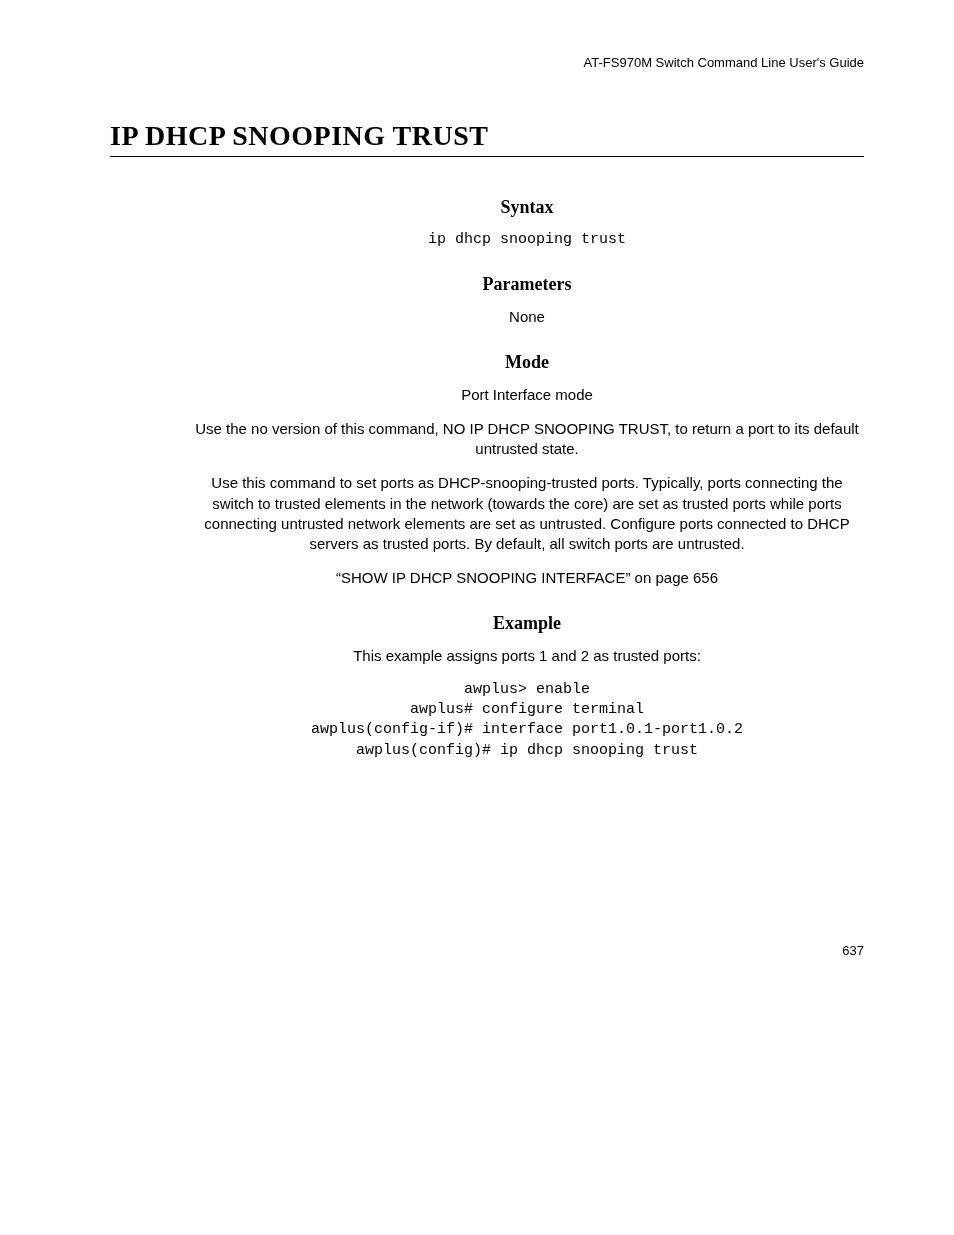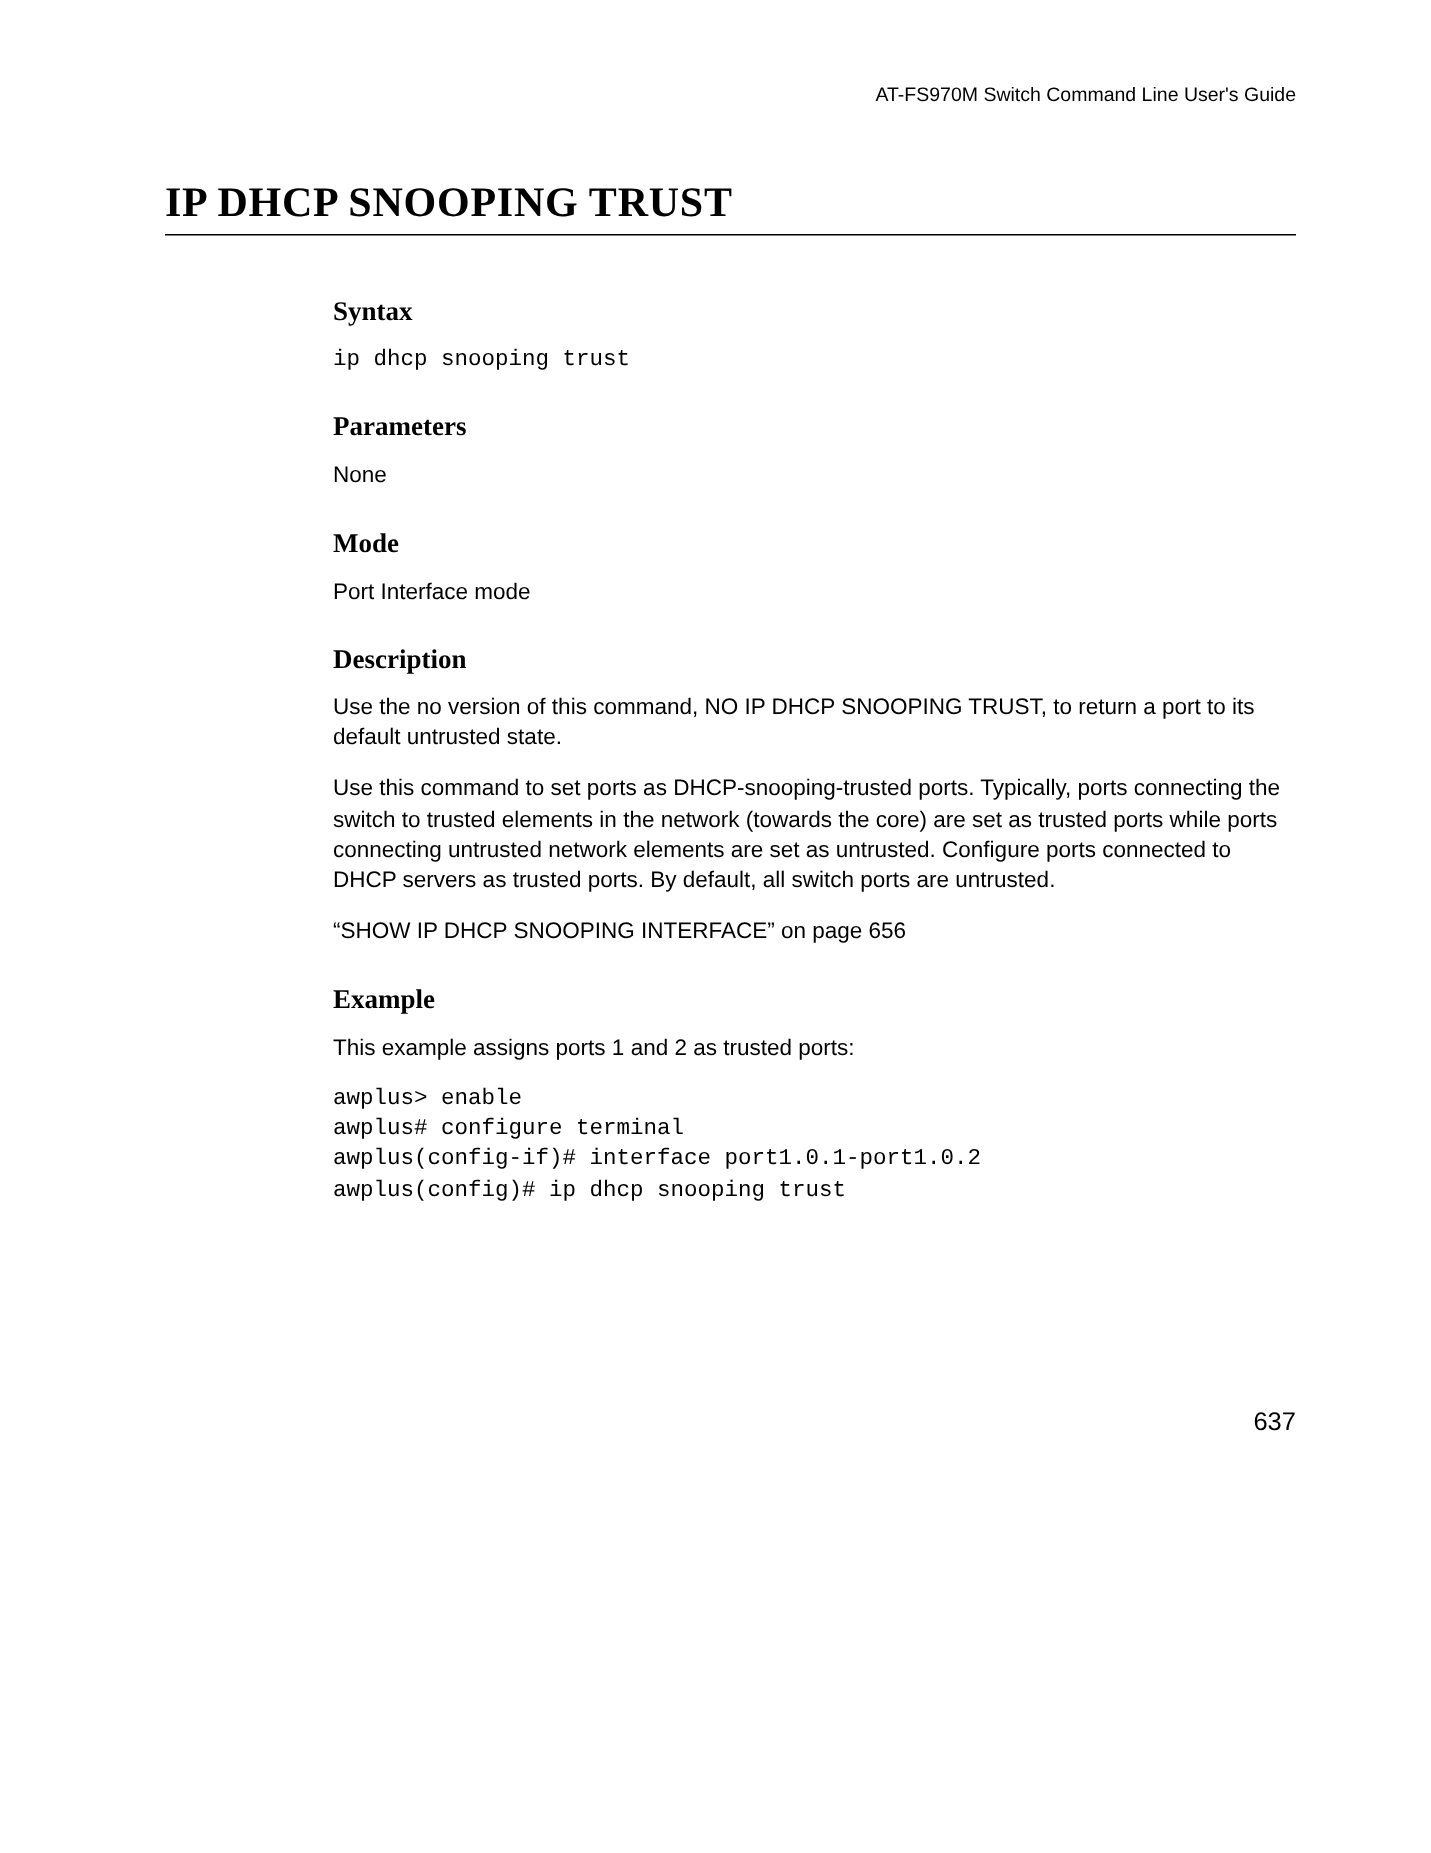--- a/index.html
+++ b/index.html
@@ -28,21 +28,22 @@
     font-size: 28px;
     margin: 0 0 4px 0;
     letter-spacing: 0.5px;
   }
   .title-rule {
     border: none;
     border-top: 1.5px solid #000;
     margin: 0 0 40px 0;
   }
   .content {
-    margin-left: 112px;
+    margin-left: 80px;
+    text-align: center;
   }
   .sec-head {
     font-family: "Times New Roman", Times, serif;
     font-weight: bold;
     font-size: 18px;
     margin: 24px 0 12px 0;
   }
   .sec-head:first-child {
     margin-top: 0;
   }
@@ -55,21 +56,21 @@
     font-family: "Courier New", Courier, monospace;
     font-size: 15px;
     line-height: 1.35;
     white-space: pre;
     margin: 0 0 14px 0;
   }
   .page-num {
     position: absolute;
     bottom: 60px;
     right: 90px;
-    font-size: 17px;
+    font-size: 13px;
   }
 </style>
 </head>
 <body>
 
 <div class="page">
   <div class="running-head">AT-FS970M Switch Command Line User's Guide</div>
 
   <h1 class="cmd-title">IP DHCP SNOOPING TRUST</h1>
   <hr class="title-rule">
@@ -78,21 +79,20 @@
 
     <div class="sec-head">Syntax</div>
     <div class="mono">ip dhcp snooping trust</div>
 
     <div class="sec-head">Parameters</div>
     <p class="body-text">None</p>
 
     <div class="sec-head">Mode</div>
     <p class="body-text">Port Interface mode</p>
 
-    <div class="sec-head">Description</div>
     <p class="body-text">Use the no version of this command, NO IP DHCP SNOOPING TRUST, to return a port to its default untrusted state.</p>
     <p class="body-text">Use this command to set ports as DHCP-snooping-trusted ports. Typically, ports connecting the switch to trusted elements in the network (towards the core) are set as trusted ports while ports connecting untrusted network elements are set as untrusted. Configure ports connected to DHCP servers as trusted ports. By default, all switch ports are untrusted.</p>
 
     <p class="body-text">“SHOW IP DHCP SNOOPING INTERFACE” on page 656</p>
 
     <div class="sec-head">Example</div>
     <p class="body-text">This example assigns ports 1 and 2 as trusted ports:</p>
     <div class="mono">awplus&gt; enable
 awplus# configure terminal
 awplus(config-if)# interface port1.0.1-port1.0.2

